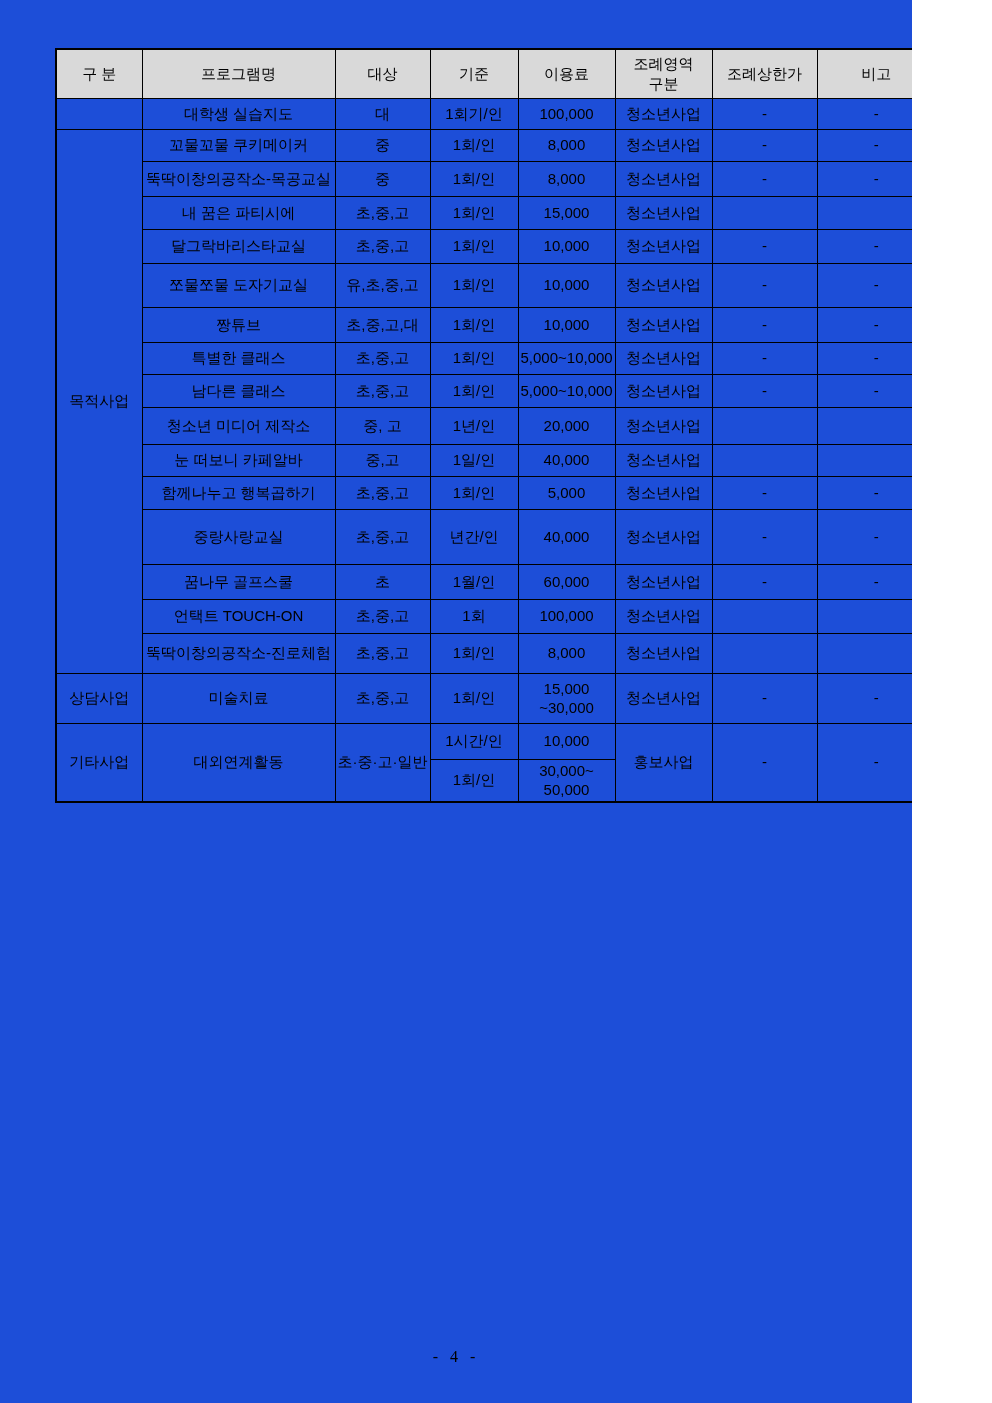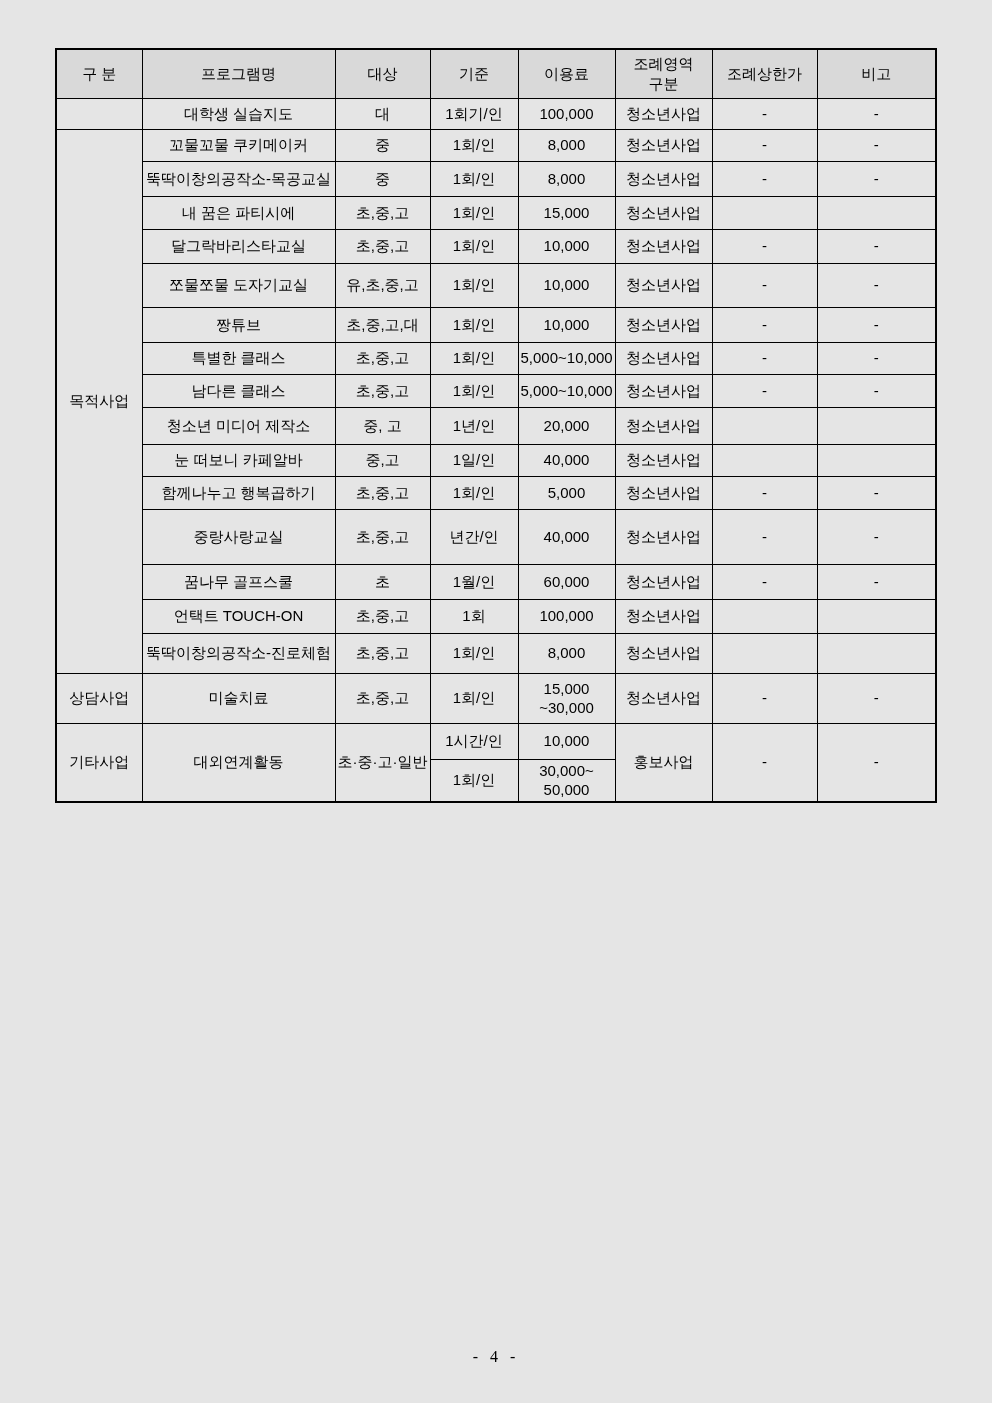--- a/index.html
+++ b/index.html
@@ -3,23 +3,23 @@
 <meta charset="utf-8">
 <style>
   * { margin: 0; padding: 0; box-sizing: border-box; }
   html, body { background: #ffffff; }
   body {
     font-family: "Liberation Sans", "DejaVu Sans", sans-serif;
     color: #000;
   }
   .page {
     position: relative;
-    width: 992px;
+    width: 912px;
     height: 1403px;
-    background: #e5e5e5;
+    background: #1d4ed8;
     overflow: hidden;
   }
   table.fee-table {
     position: absolute;
     left: 55px;
     top: 48px;
     width: 880px;
     border-collapse: collapse;
     table-layout: fixed;
     border: 2px solid var(--border-color, #000);

